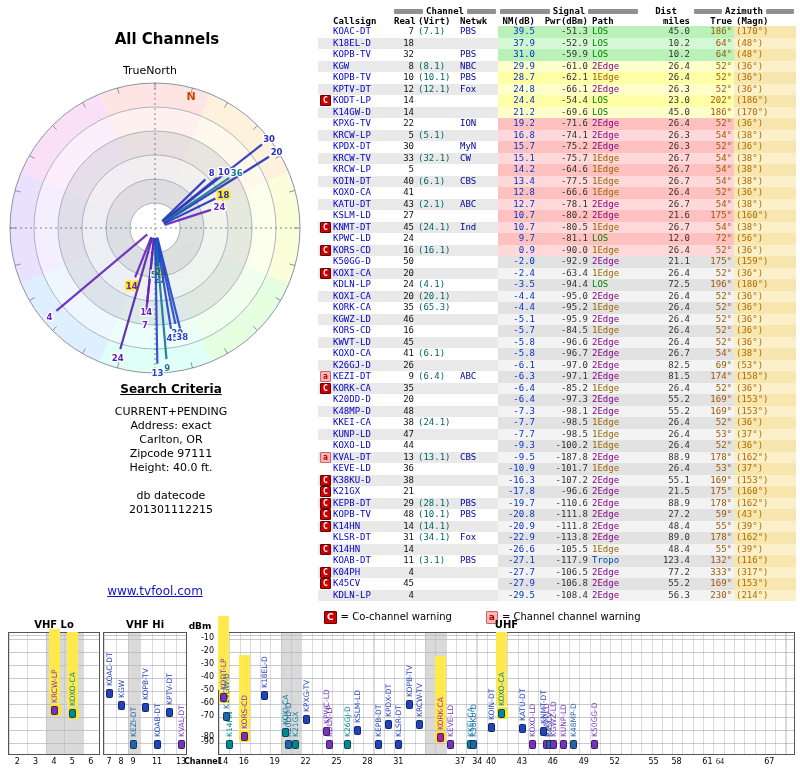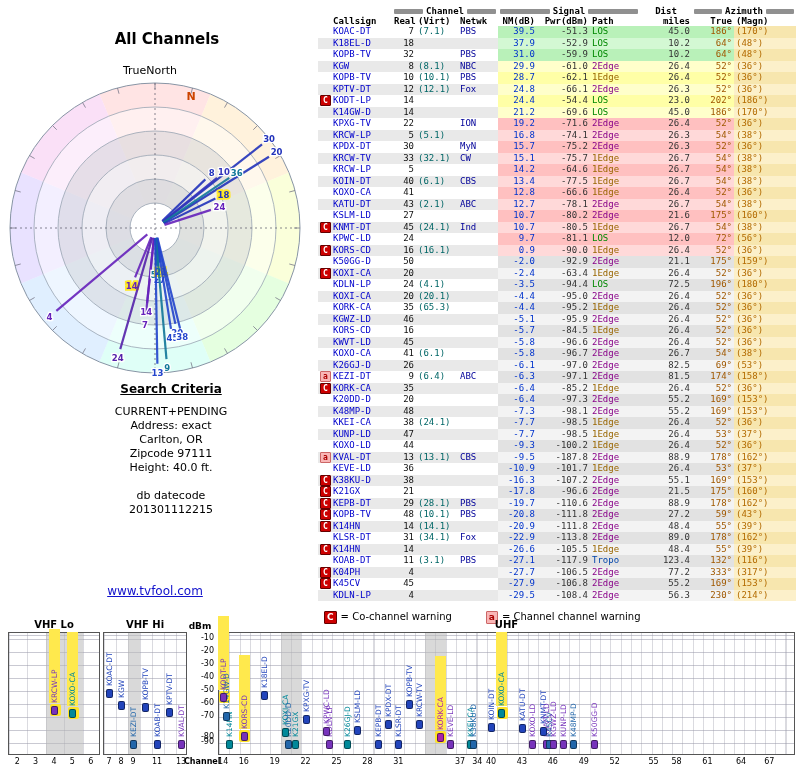--- a/index.html
+++ b/index.html
@@ -1060,18 +1060,18 @@
         <div class="xtick" style="left: 421.223px; margin-left: 48px;">34</div>
         <div class="xtick" style="left: 452.134px;">37</div>
         <div class="xtick" style="left: 483.045px;">40</div>
         <div class="xtick" style="left: 513.955px;">43</div>
         <div class="xtick" style="left: 544.866px;">46</div>
         <div class="xtick" style="left: 575.777px;">49</div>
         <div class="xtick" style="left: 606.688px;">52</div>
         <div class="xtick" style="left: 637.598px; margin-left: 8px;">55</div>
         <div class="xtick" style="left: 668.509px;">58</div>
         <div class="xtick" style="left: 699.42px;">61</div>
-        <div class="xtick" style="left: 733px;">64</div>
+        <div class="xtick" style="left: 712px; font-family: Liberation Serif, serif;">64</div>
         <div class="xtick" style="left: 761.241px;">67</div>
       </div>
     <div class="xlabel">Channel</div>
   </div>
 </div>
 
 </body></html>

